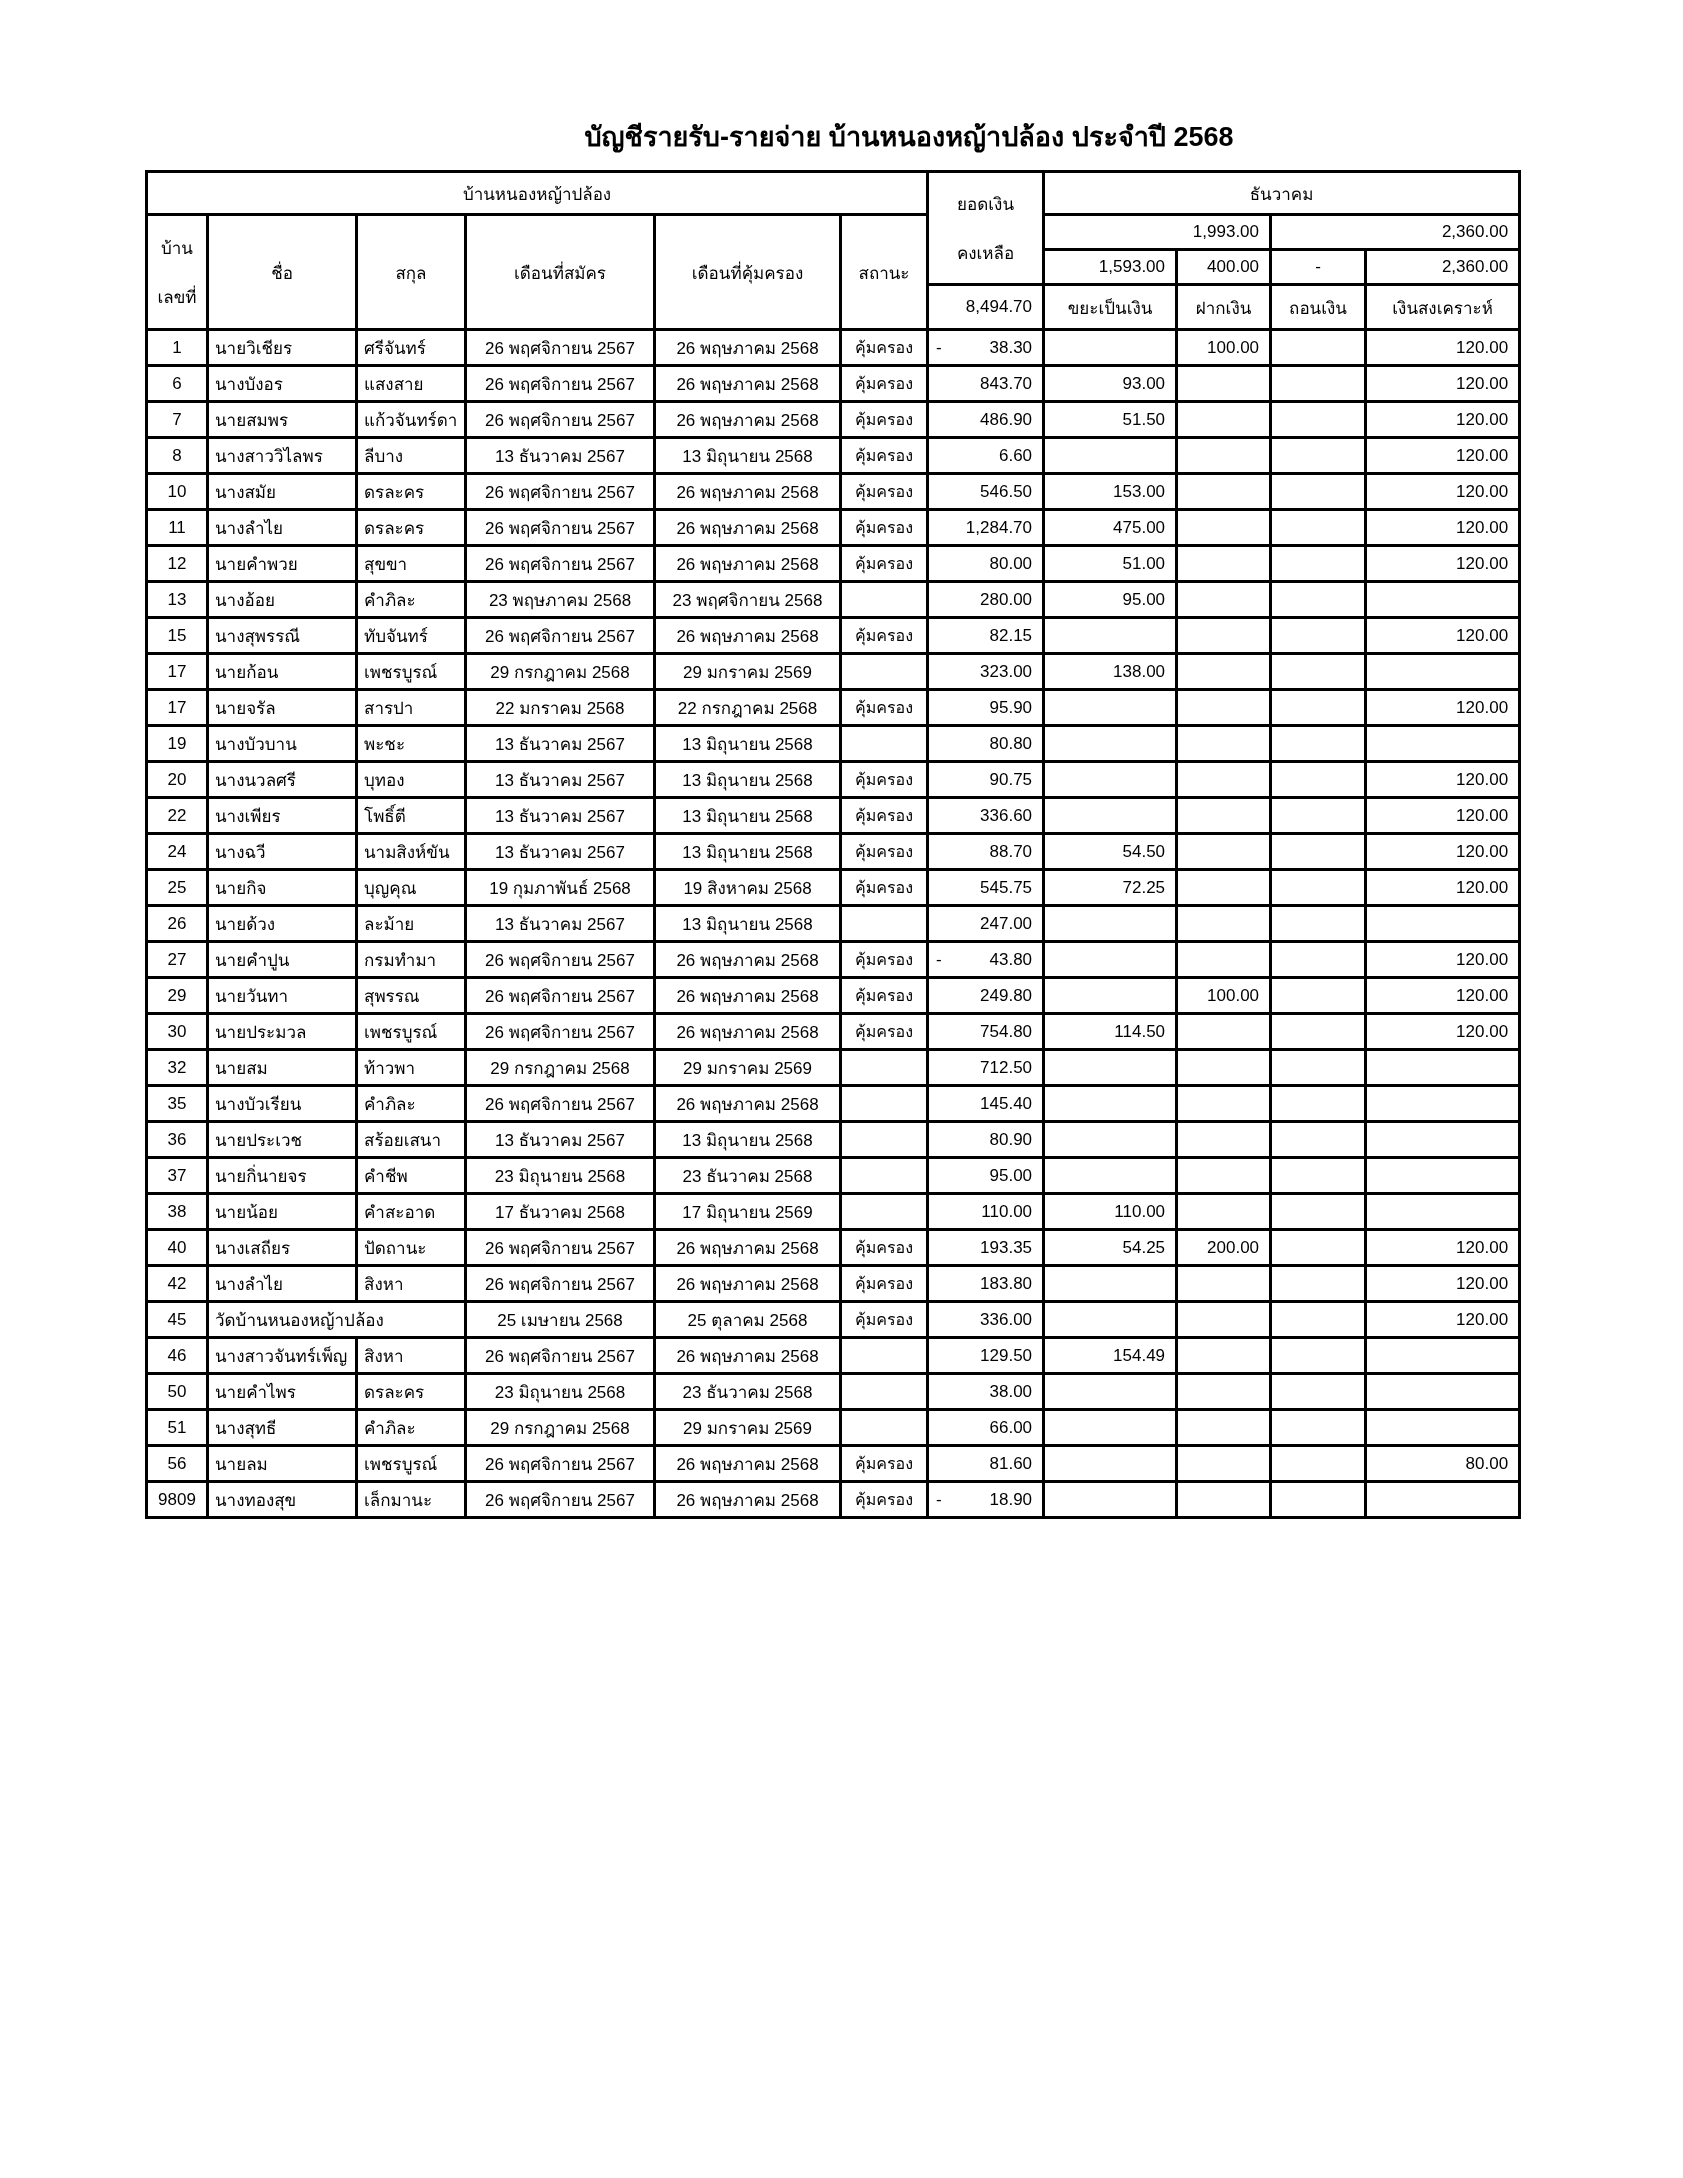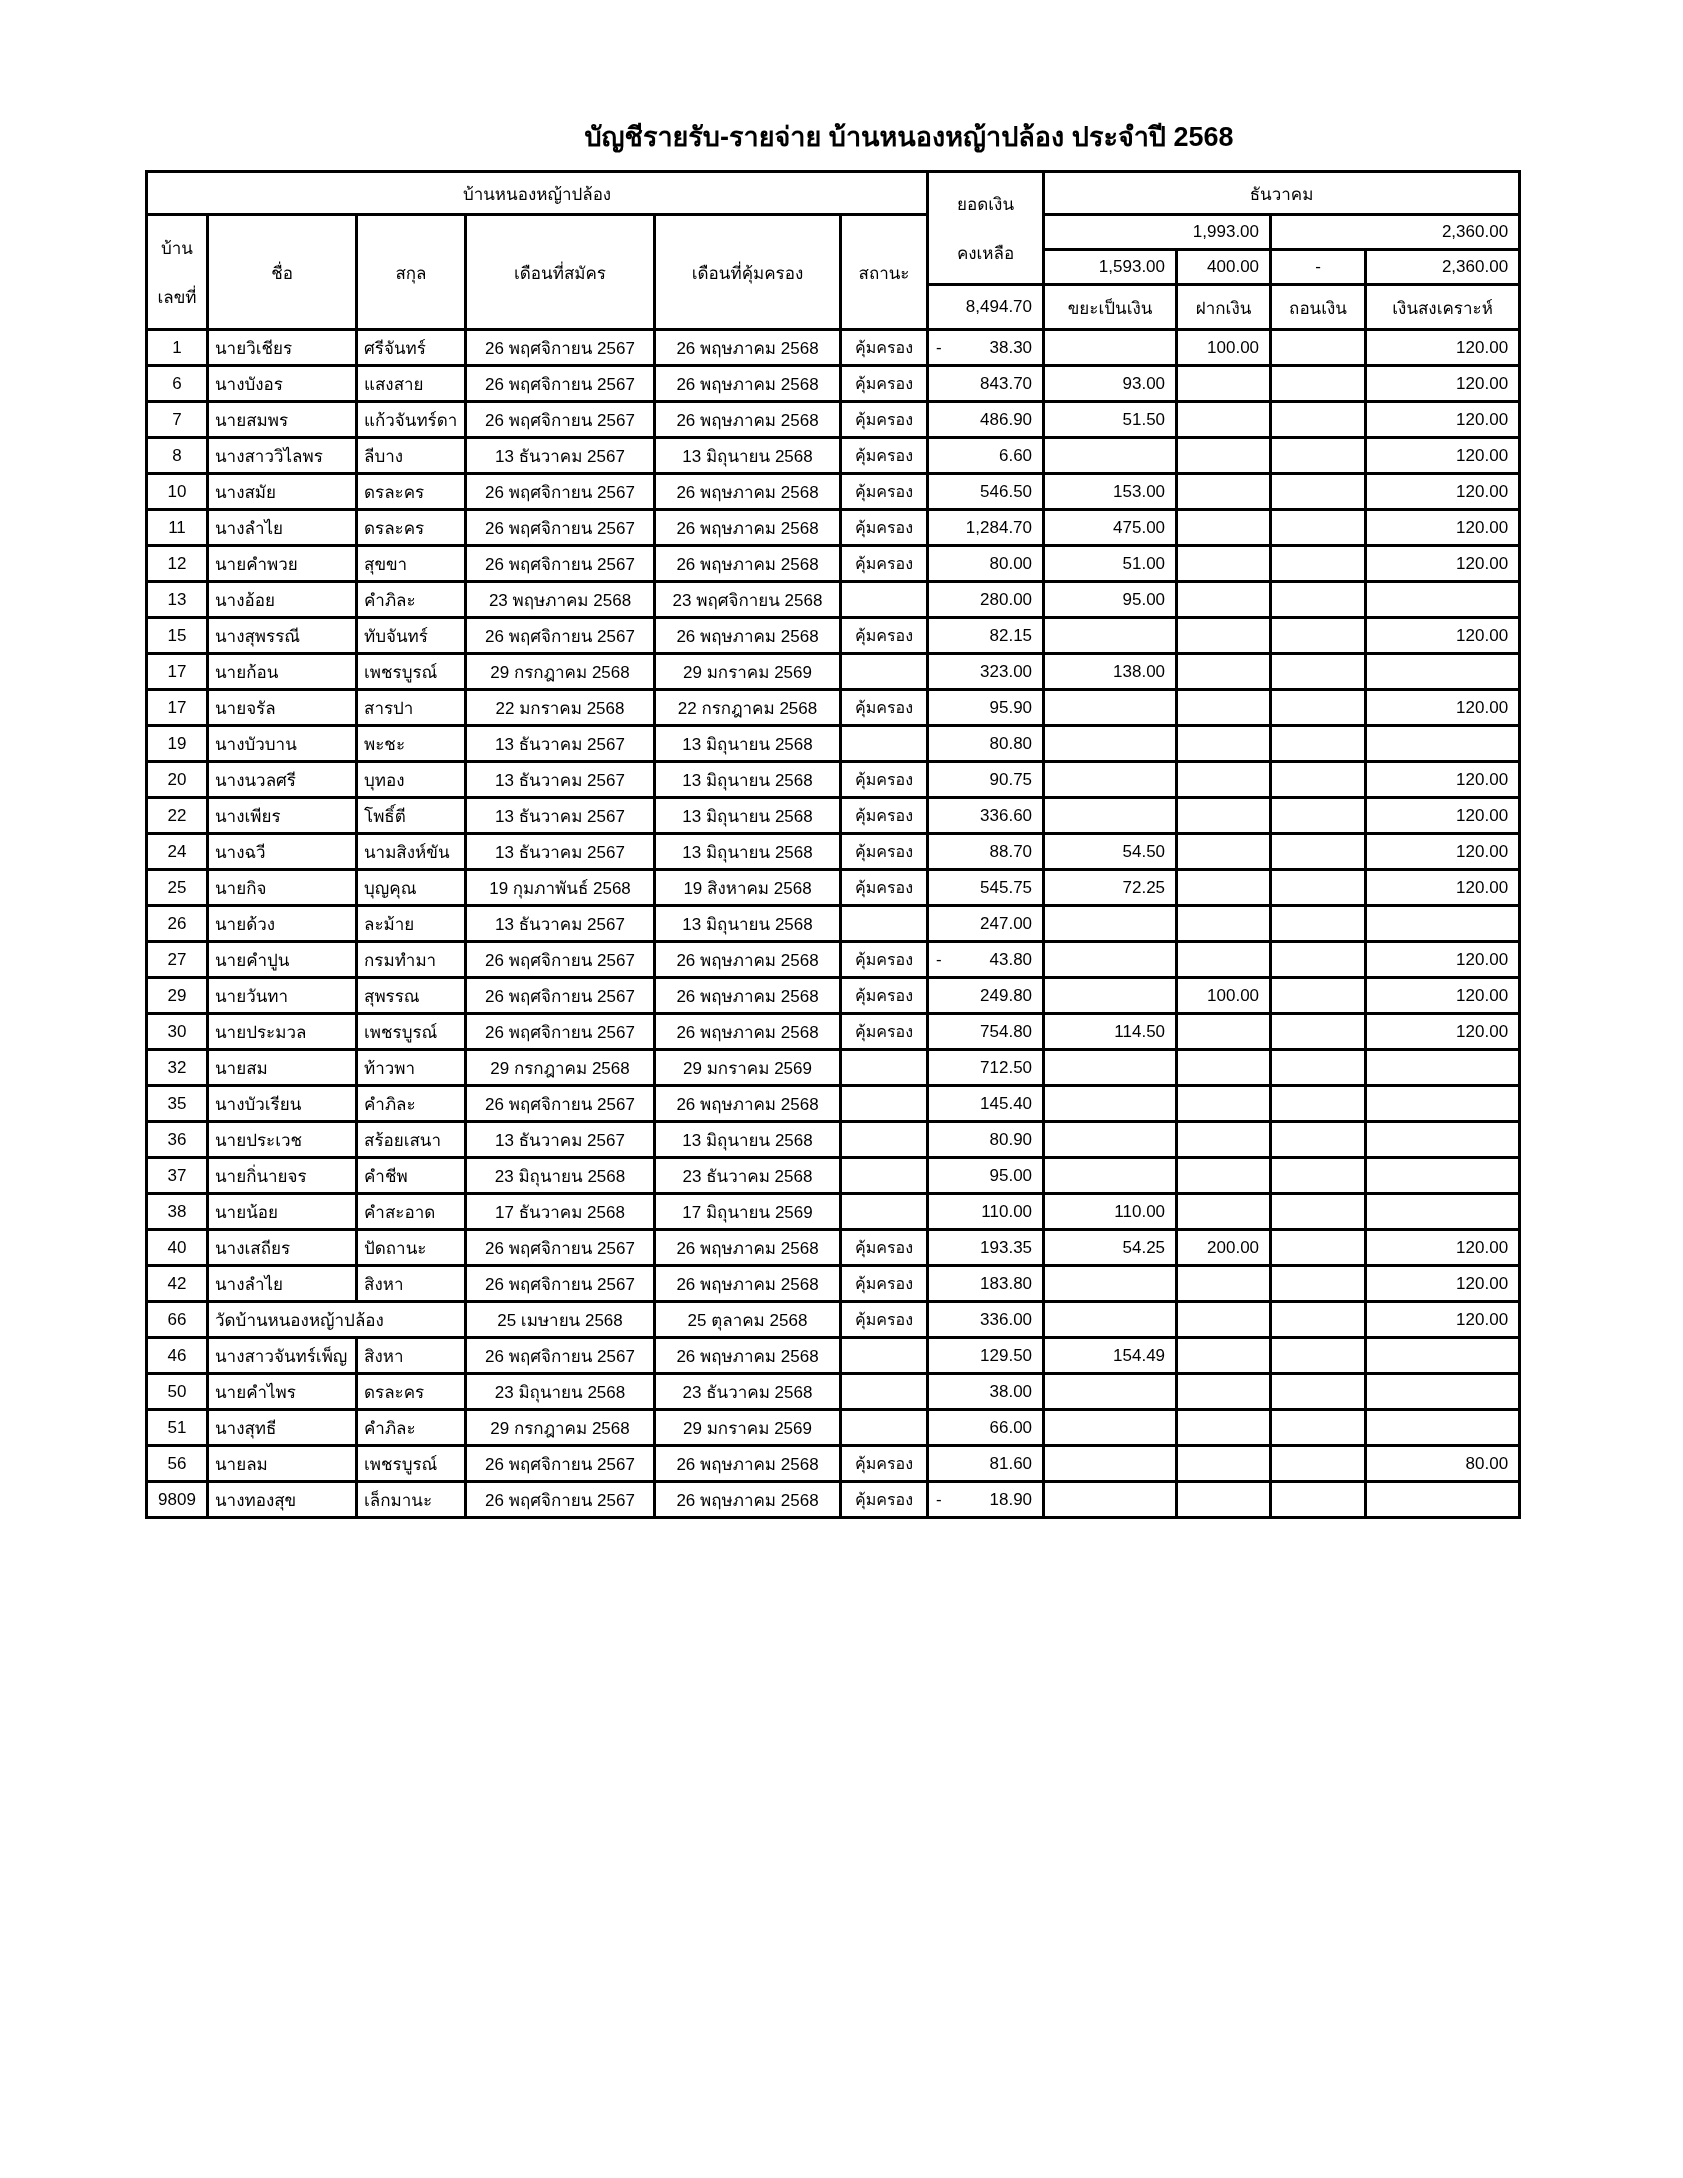--- a/index.html
+++ b/index.html
@@ -496,21 +496,21 @@
           <td class="c">26 พฤศจิกายน 2567</td>
           <td class="c">26 พฤษภาคม 2568</td>
           <td class="c st">คุ้มครอง</td>
           <td class="r negcell"><span>183.80</span></td>
           <td class="r"></td>
           <td class="r"></td>
           <td class="r"></td>
           <td class="r">120.00</td>
         </tr>
         <tr class="data">
-          <td class="c">66</td>
+          <td class="c">45</td>
           <td class="l" colspan="2">วัดบ้านหนองหญ้าปล้อง</td>
           <td class="c">25 เมษายน 2568</td>
           <td class="c">25 ตุลาคม 2568</td>
           <td class="c st">คุ้มครอง</td>
           <td class="r negcell"><span>336.00</span></td>
           <td class="r"></td>
           <td class="r"></td>
           <td class="r"></td>
           <td class="r">120.00</td>
         </tr>

